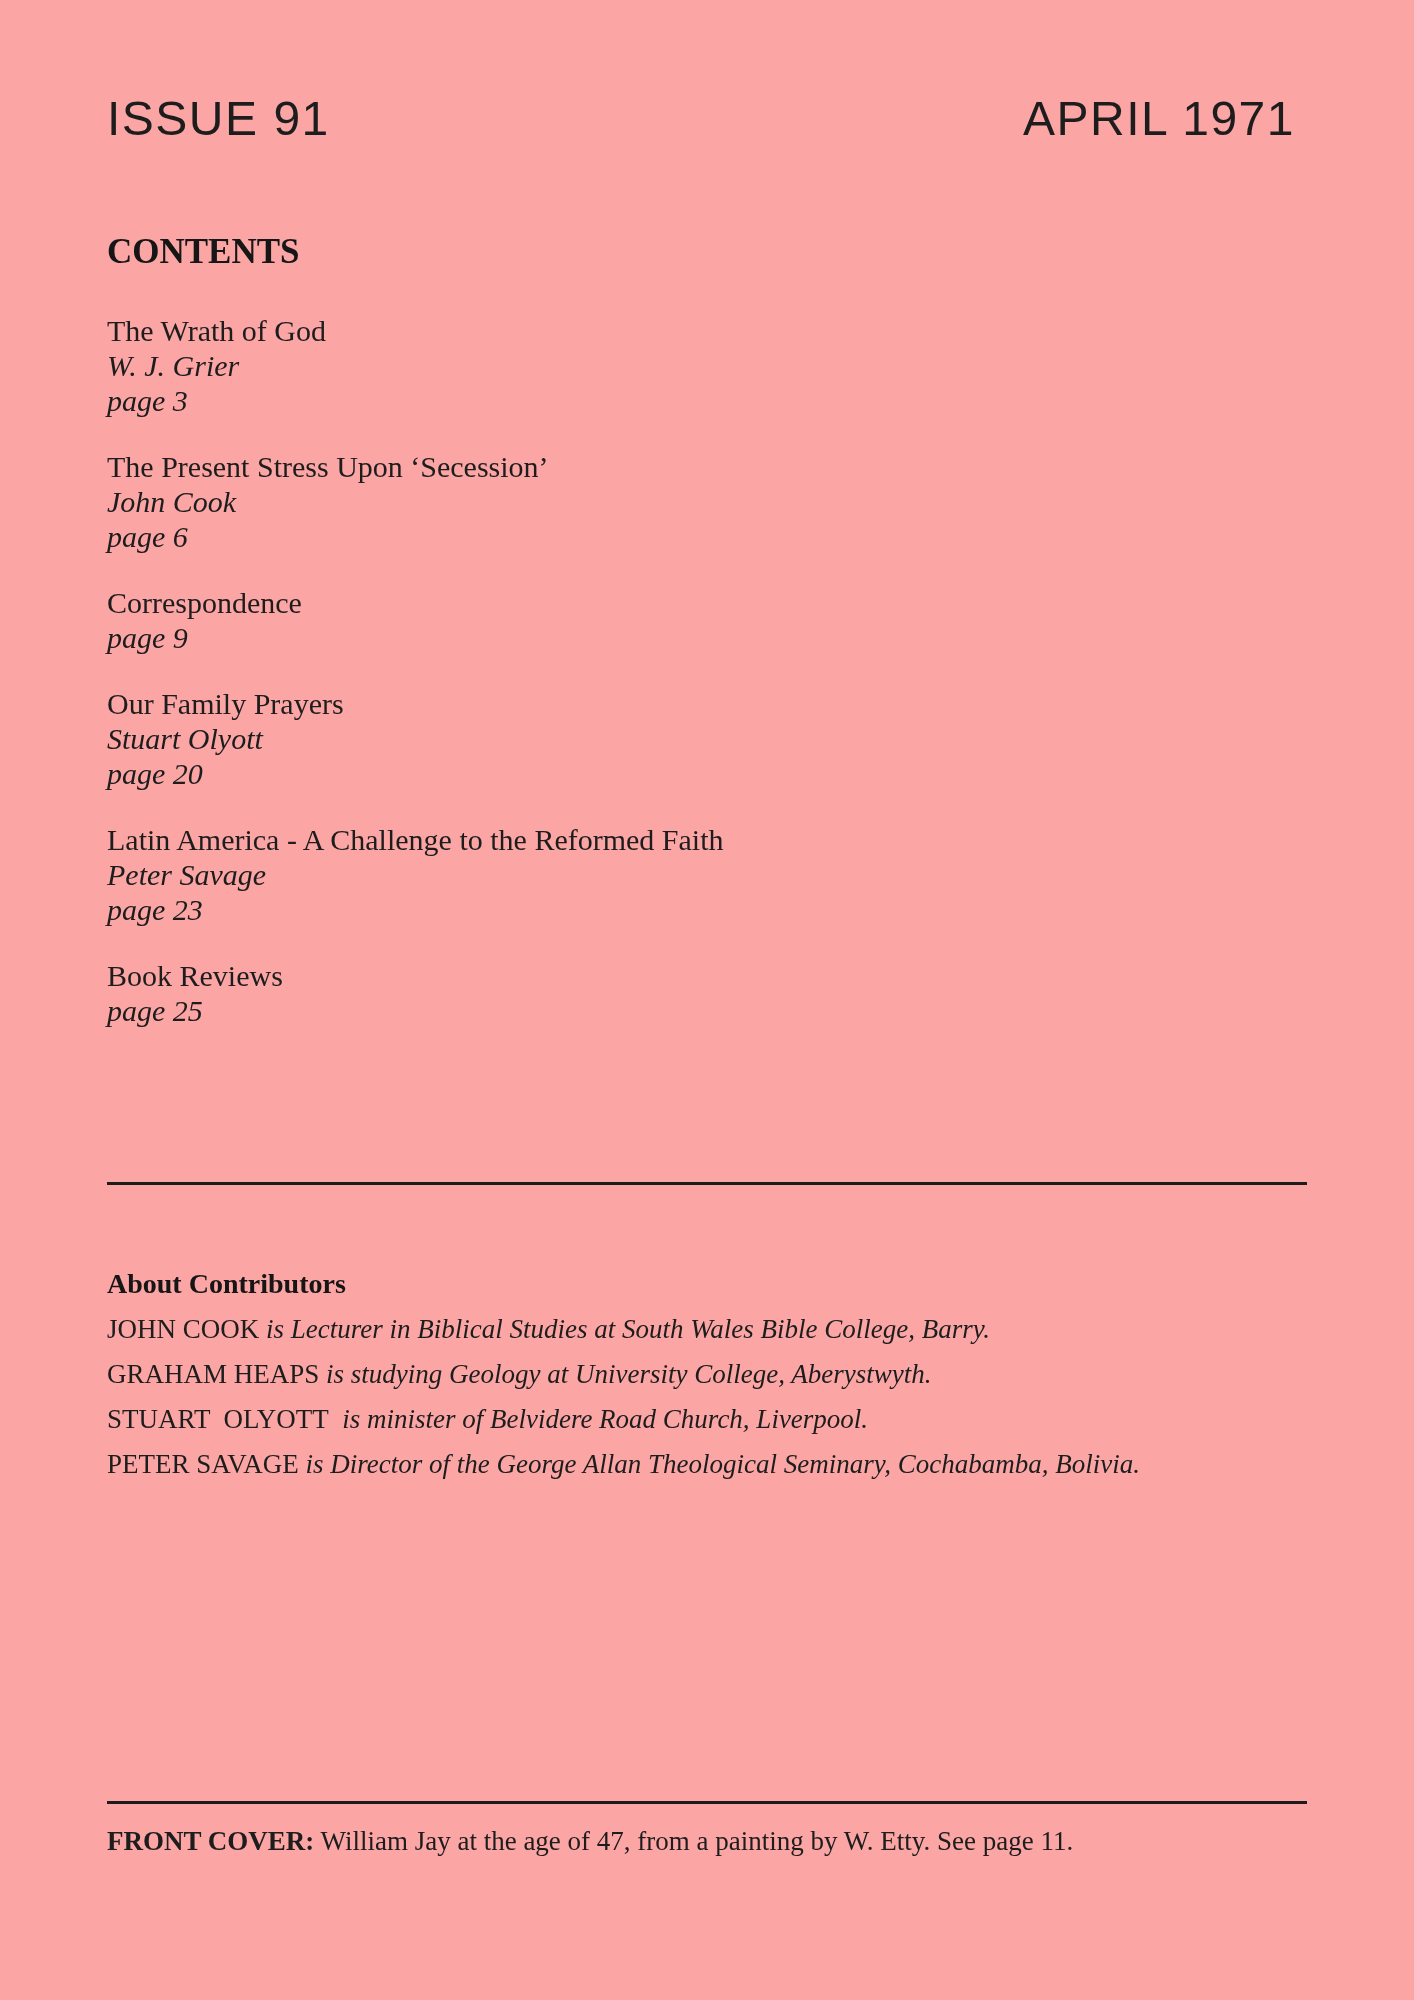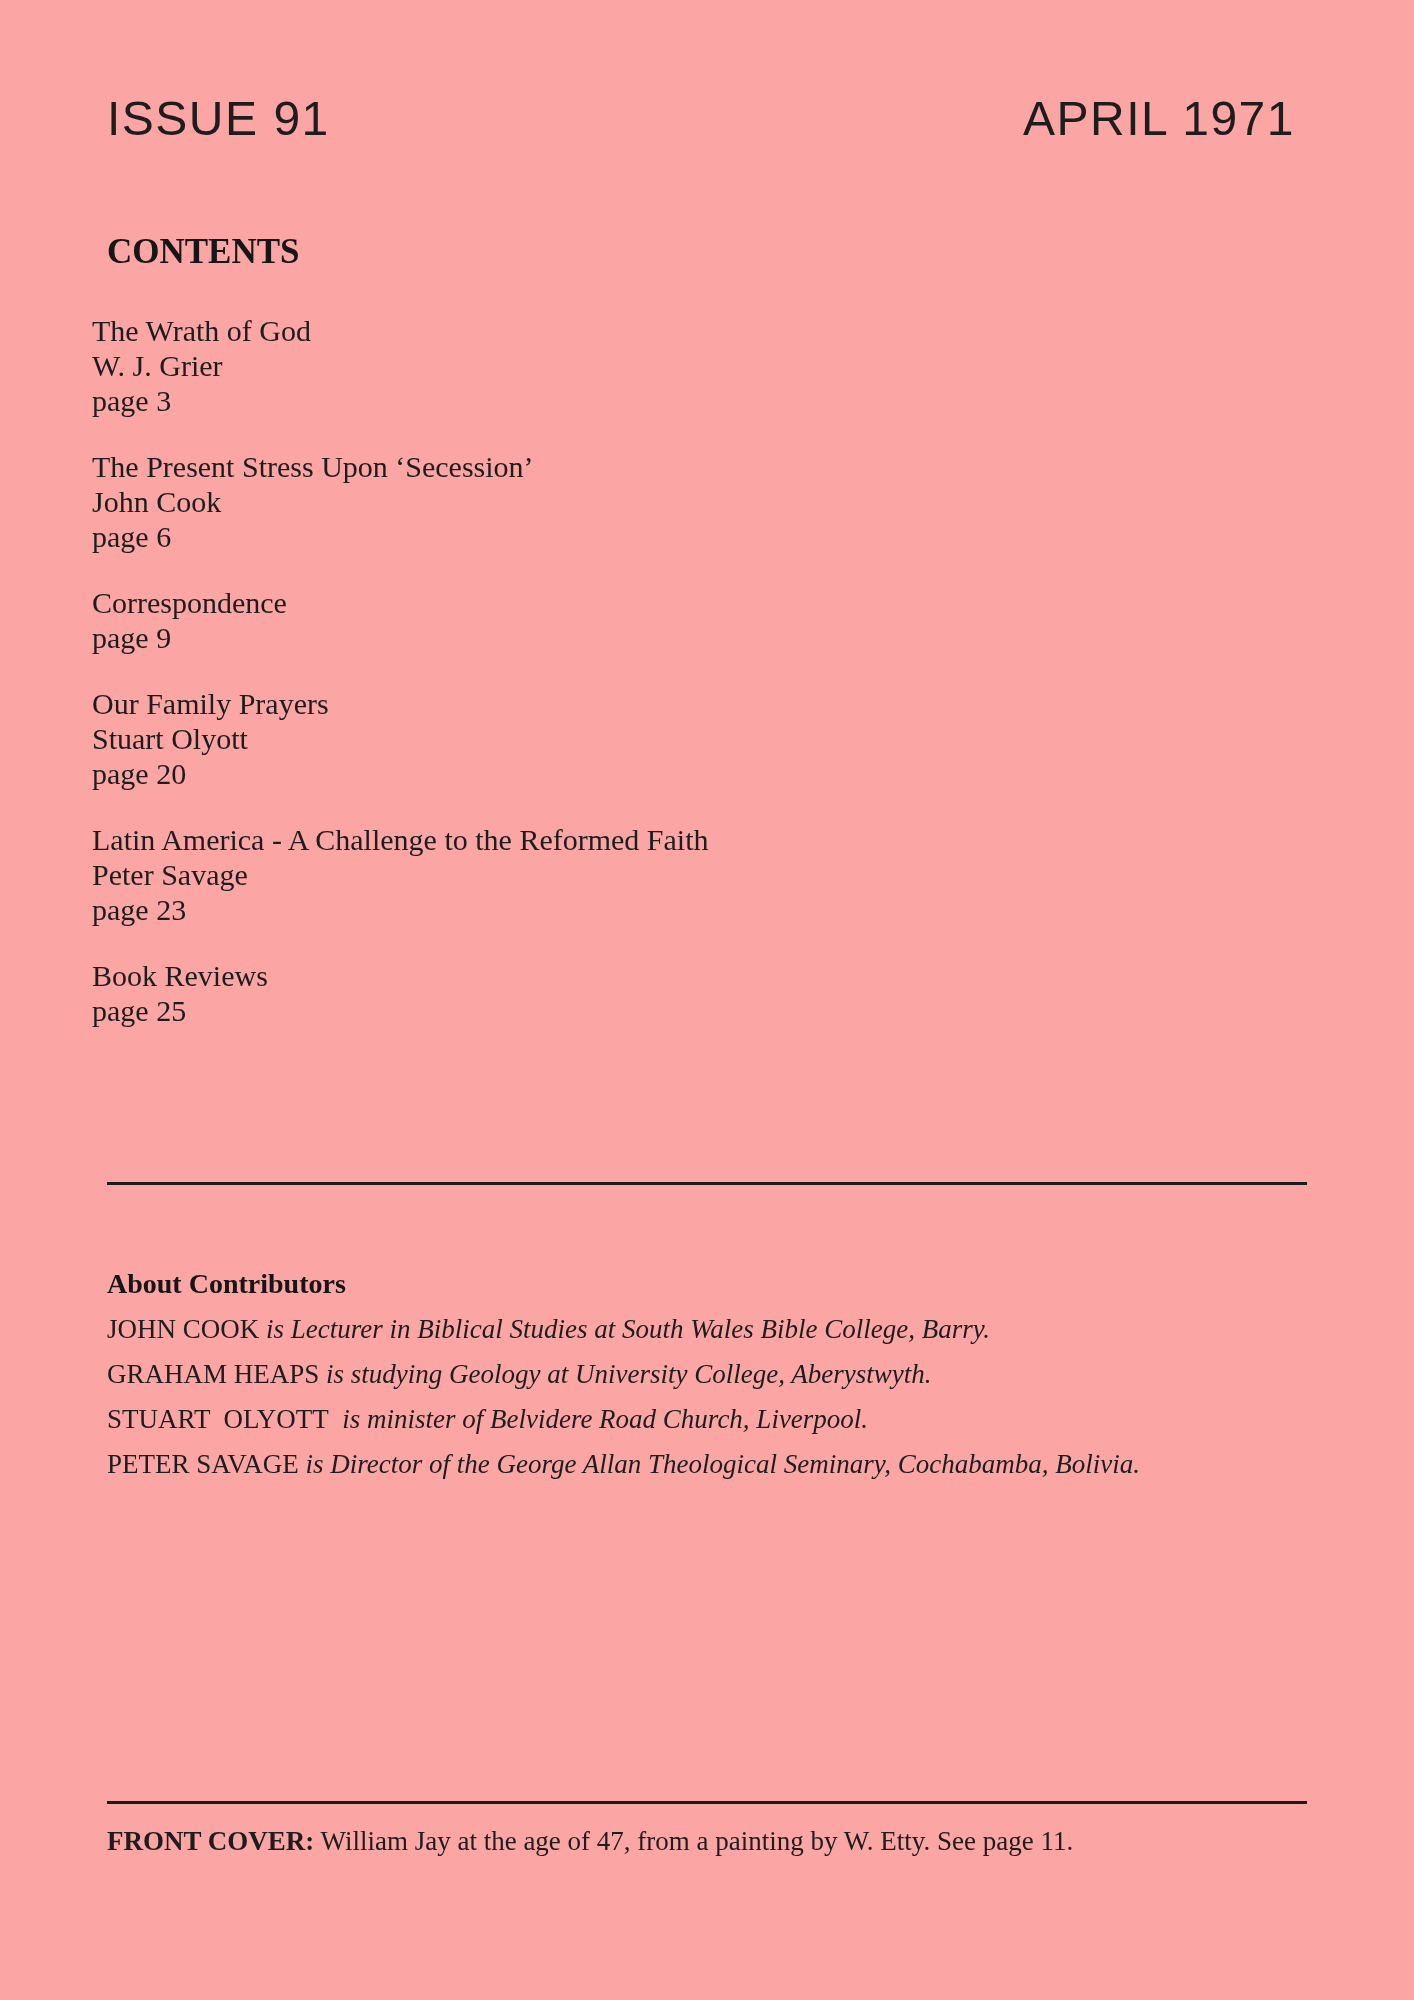--- a/index.html
+++ b/index.html
@@ -34,29 +34,29 @@
     font-family: Liberation Serif, serif;
     font-weight: bold;
     font-size: 35px;
     line-height: 38px;
     color: #161616;
   }
   
   .toc {
     position: absolute;
     top: 313px;
-    left: 92px;
+    left: 107px;
     width: 1100px;
     font-family: "Liberation Serif", serif;
     font-size: 30px;
     line-height: 35px;
     color: #1d1d1d;
   }
   .toc-item { margin-bottom: 31px; }
-  .toc-author, .toc-page { }
+  .toc-author, .toc-page { font-style: italic; }
   
   .rule {
     position: absolute;
     left: 107px;
     width: 1200px;
     height: 3px;
     background: #1c1c1c;
   }
   .rule-top { top: 1182px; }
   .rule-bottom { top: 1801px; }

